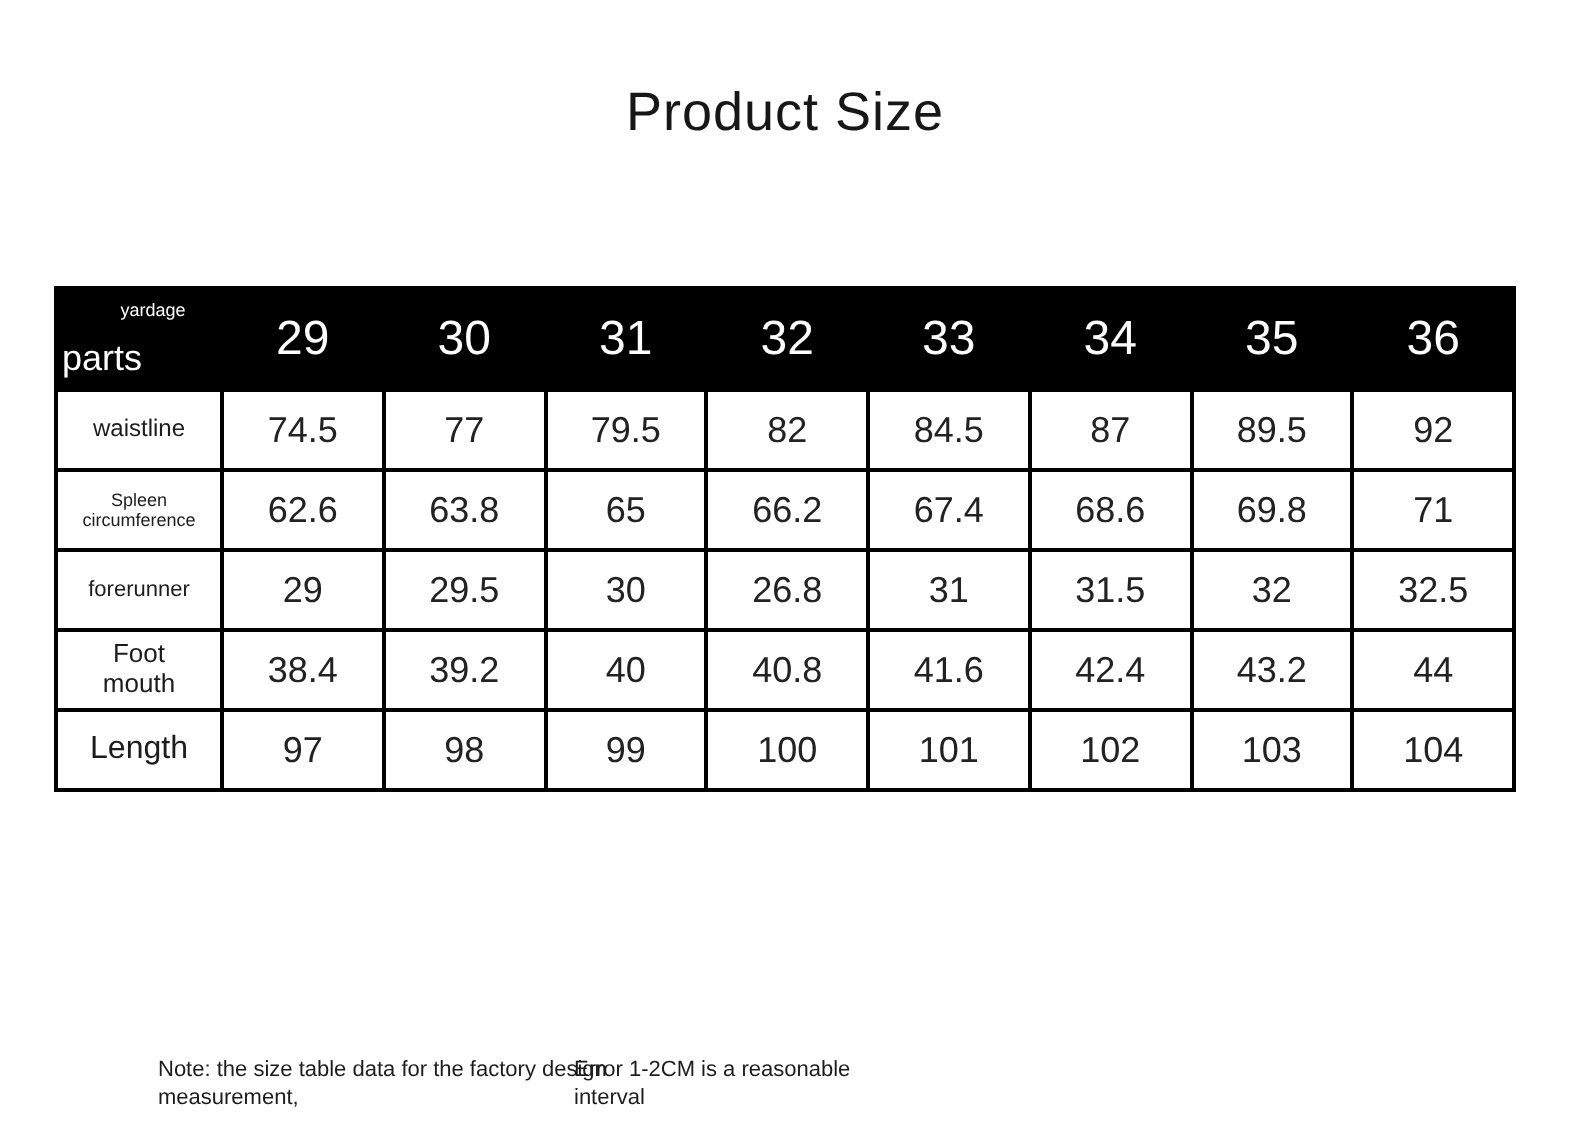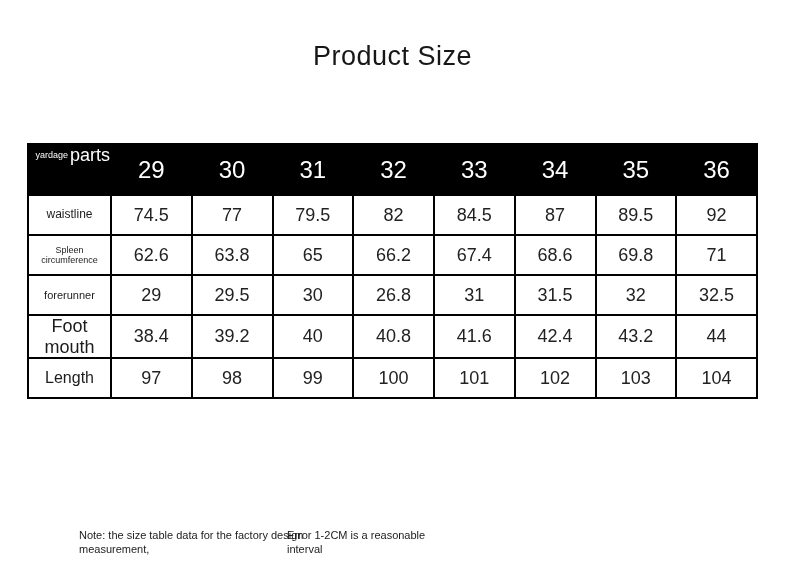--- a/index.html
+++ b/index.html
@@ -41,22 +41,22 @@
     background: #000000;
     color: #ffffff;
     height: 49px;
     font-size: 24px;
     font-weight: 400;
     border-color: #000000;
   }
   th.corner { width: 83px; padding: 0; }
   .corner-inner {
     display: flex;
-    flex-direction: row;
-    justify-content: flex-end;
+    flex-direction: column;
+    justify-content: space-between;
     height: 49px;
   }
   .corner-top {
     font-size: 9px;
     font-weight: 400;
     text-align: center;
     padding-top: 5px;
     padding-left: 14px;
   }
   .corner-bottom {
@@ -156,21 +156,21 @@
           <td class="value-cell">29</td>
           <td class="value-cell">29.5</td>
           <td class="value-cell">30</td>
           <td class="value-cell">26.8</td>
           <td class="value-cell">31</td>
           <td class="value-cell">31.5</td>
           <td class="value-cell">32</td>
           <td class="value-cell">32.5</td>
         </tr>
         <tr>
-          <th class="row-label" style="font-size: 18px;">Foot
+          <th class="row-label" style="font-size: 13px;">Foot
 mouth</th>
           <td class="value-cell">38.4</td>
           <td class="value-cell">39.2</td>
           <td class="value-cell">40</td>
           <td class="value-cell">40.8</td>
           <td class="value-cell">41.6</td>
           <td class="value-cell">42.4</td>
           <td class="value-cell">43.2</td>
           <td class="value-cell">44</td>
         </tr>

